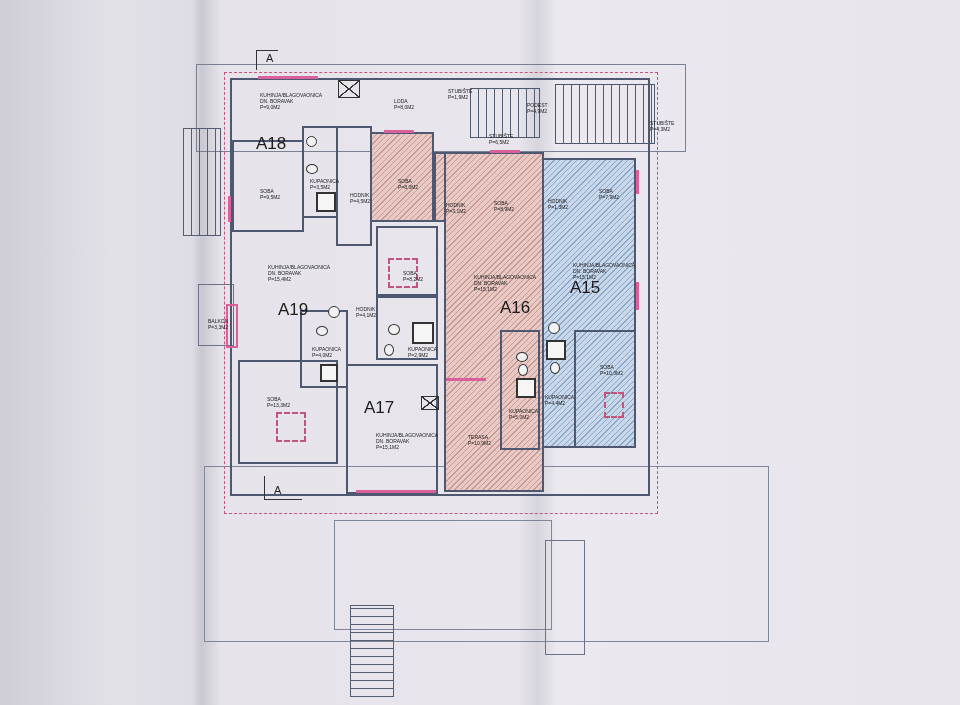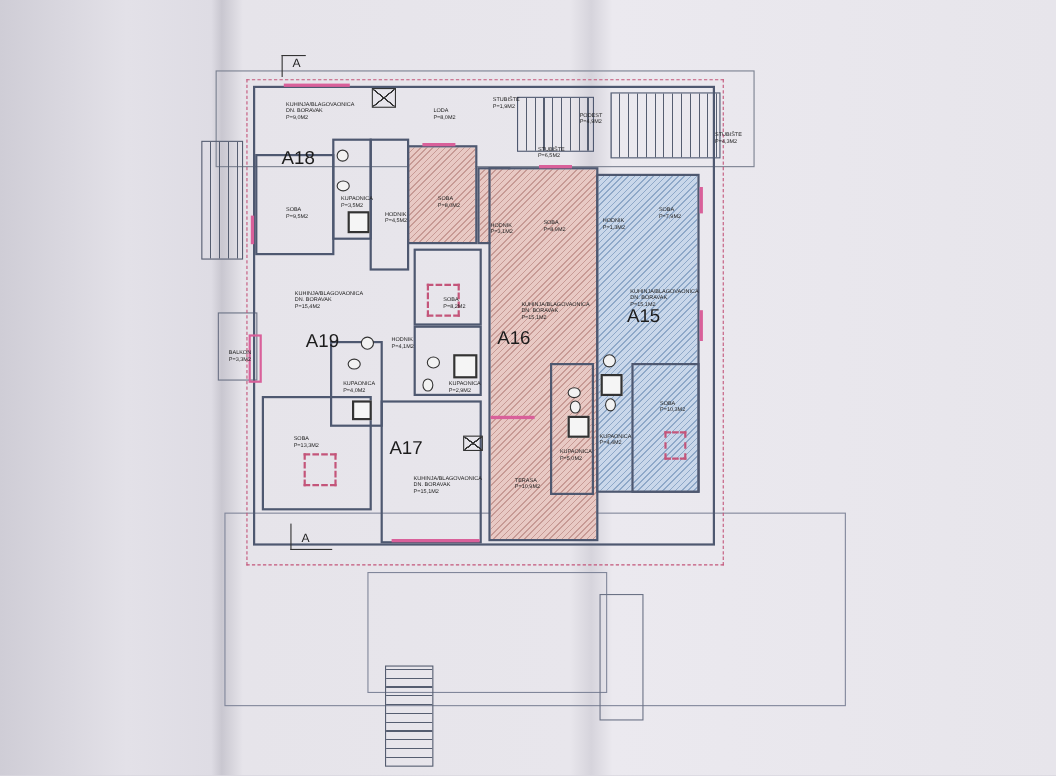--- a/index.html
+++ b/index.html
@@ -88,22 +88,22 @@
 <div class="shower" style="left:546px;top:340px;width:16px;height:16px;"></div>
 <div class="fixture" style="left:550px;top:362px;width:8px;height:10px;"></div>
 
 <div class="abs" style="left:256px;top:50px;width:22px;height:20px;border-left:1px solid #333;border-top:1px solid #333;"></div>
 <div class="secmark" style="left:266px;top:52px;">A</div>
 <div class="abs" style="left:264px;top:476px;width:38px;height:24px;border-left:1px solid #333;border-bottom:1px solid #333;"></div>
 <div class="secmark" style="left:274px;top:484px;">A</div>
 
 <div class="big" style="left:256px;top:134px;">A18</div>
 <div class="big" style="left:278px;top:300px;">A19</div>
-<div class="big" style="left:354px;top:398px;">A17</div>
-<div class="big" style="left:452px;top:298px;">A16</div>
+<div class="big" style="left:364px;top:398px;">A17</div>
+<div class="big" style="left:500px;top:298px;">A16</div>
 <div class="big" style="left:570px;top:278px;">A15</div>
 
 <div class="lbl" style="left:260px;top:92px;">KUHINJA/BLAGOVAONICA
 DN. BORAVAK
 P=9,0m2</div>
 <div class="lbl" style="left:394px;top:98px;">LODA
 P=8,0m2</div>
 <div class="lbl" style="left:448px;top:88px;">STUBIŠTE
 P=1,9m2</div>
 <div class="lbl" style="left:527px;top:102px;">PODEST

